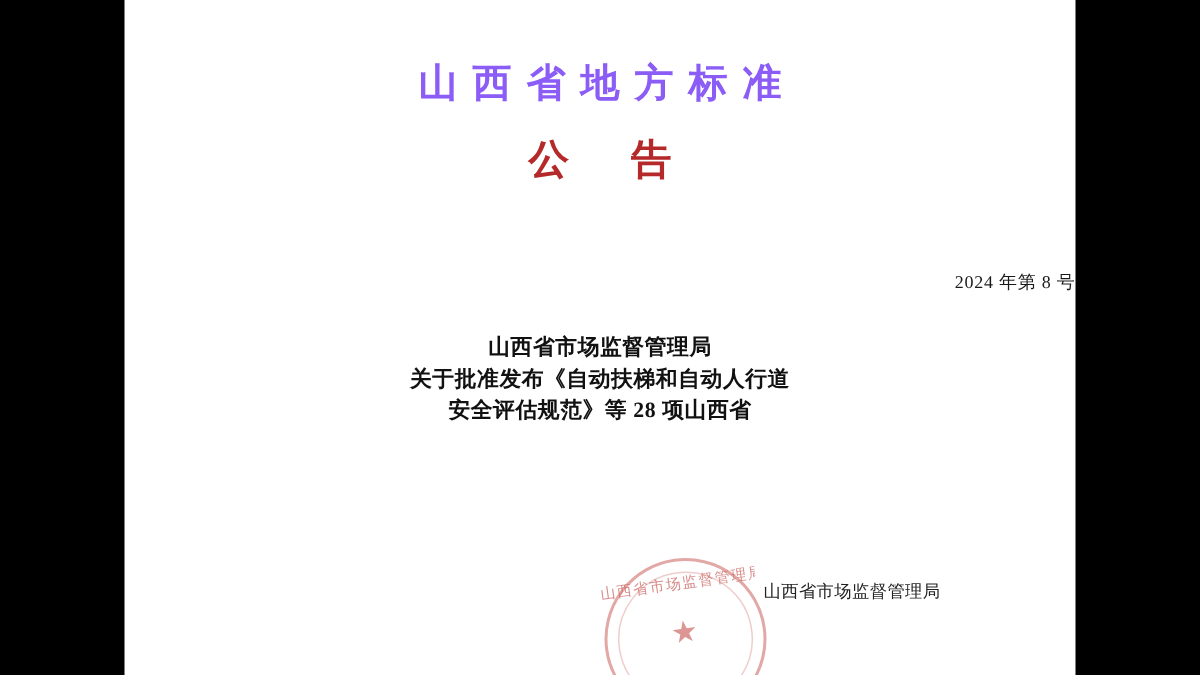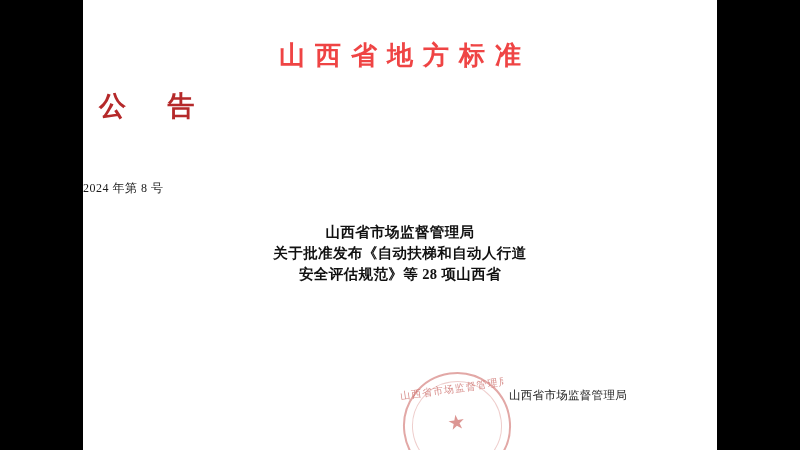--- a/index.html
+++ b/index.html
@@ -32,45 +32,46 @@
     position: relative;
     width: 100%;
     height: 100%;
   }
   .title-main {
     position: absolute;
     left: 0;
     top: 38px;
     width: 100%;
     text-align: center;
-    color: #ef4444;
+    color: #8b5cf6;
     font-size: 26px;
     letter-spacing: 10px;
     text-indent: 10px;
     font-weight: 700;
     font-family: "DejaVu Serif", "Liberation Serif", serif;
   }
   .title-sub {
     position: absolute;
     left: 0;
     top: 88px;
     width: 100%;
+    text-align: center;
     color: #b5292a;
     font-size: 27px;
     letter-spacing: 16px;
     text-indent: 16px;
     font-weight: 700;
     font-family: "DejaVu Serif", "Liberation Serif", serif;
   }
   .issue-no {
     position: absolute;
     left: 0;
     top: 180px;
     width: 100%;
-    text-align: left;
+    text-align: right;
     color: #1a1a1a;
     font-size: 12px;
     letter-spacing: 0.5px;
   }
   .headline {
     position: absolute;
     left: 0;
     top: 222px;
     width: 100%;
     text-align: center;

